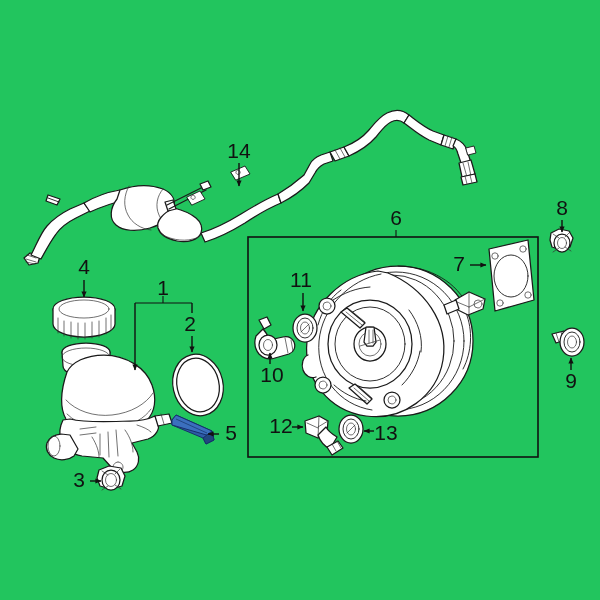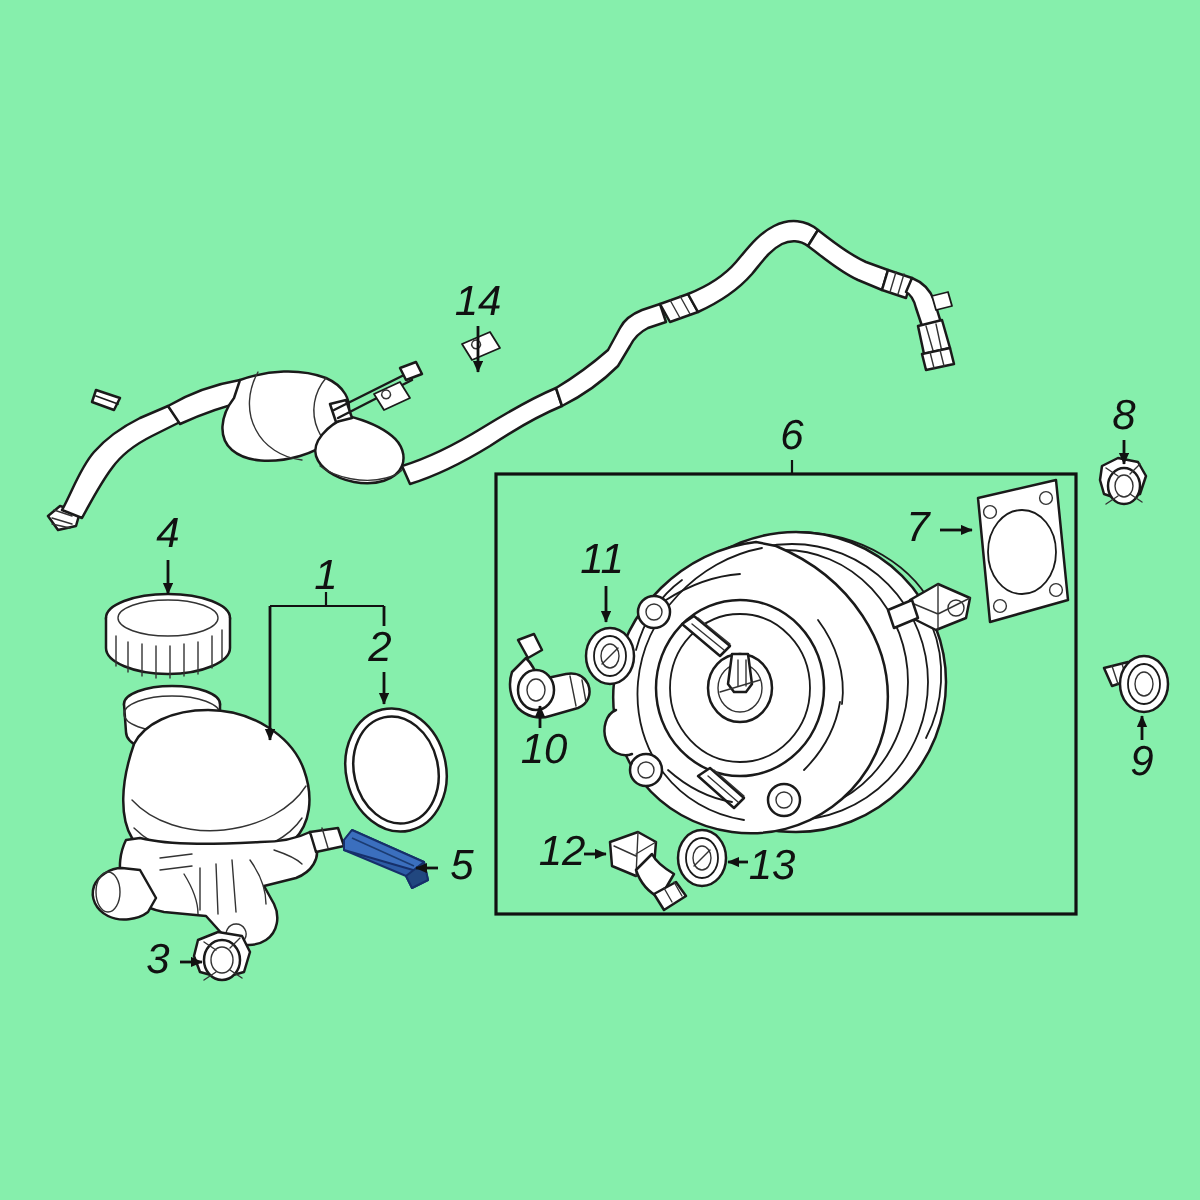--- a/index.html
+++ b/index.html
@@ -4,24 +4,23 @@
 <style>
   html, body {
     margin: 0;
     padding: 0;
     background: #ffffff;
   }
   #diagram-root {
     position: relative;
     width: 600px;
     height: 600px;
-    background: #86efac;
+    background: #22c55e;
     overflow: hidden;
     font-family: "Liberation Sans", sans-serif;
-    font-style: italic;
   }
   #diagram-svg {
     position: absolute;
     left: 0;
     top: 0;
     width: 600px;
     height: 600px;
     display: block;
   }
   .callout-label {

